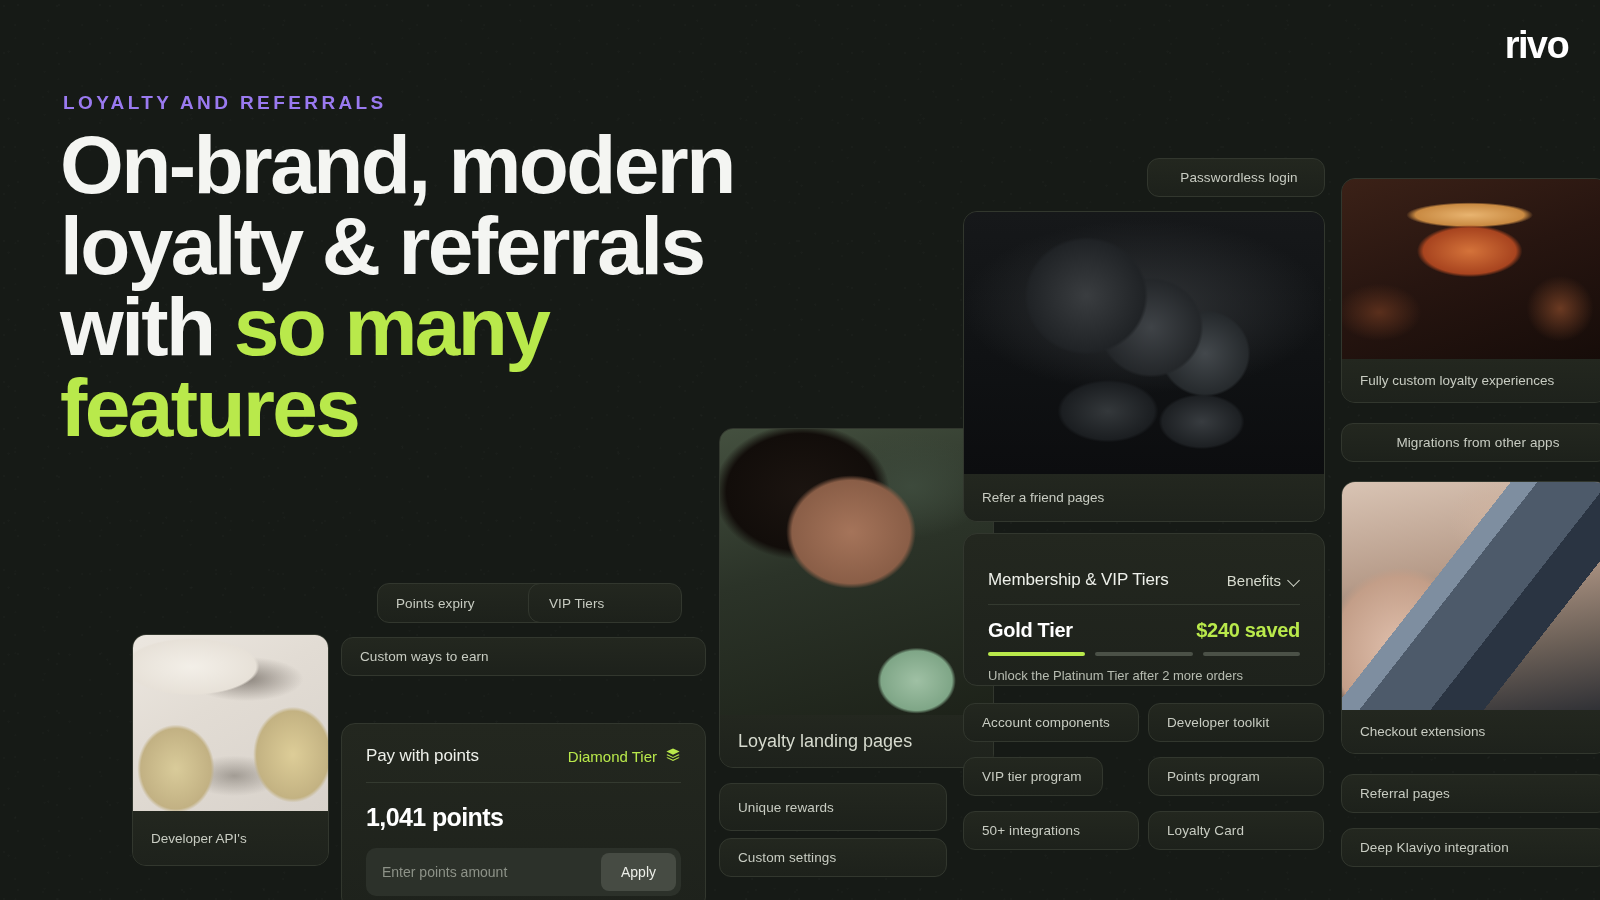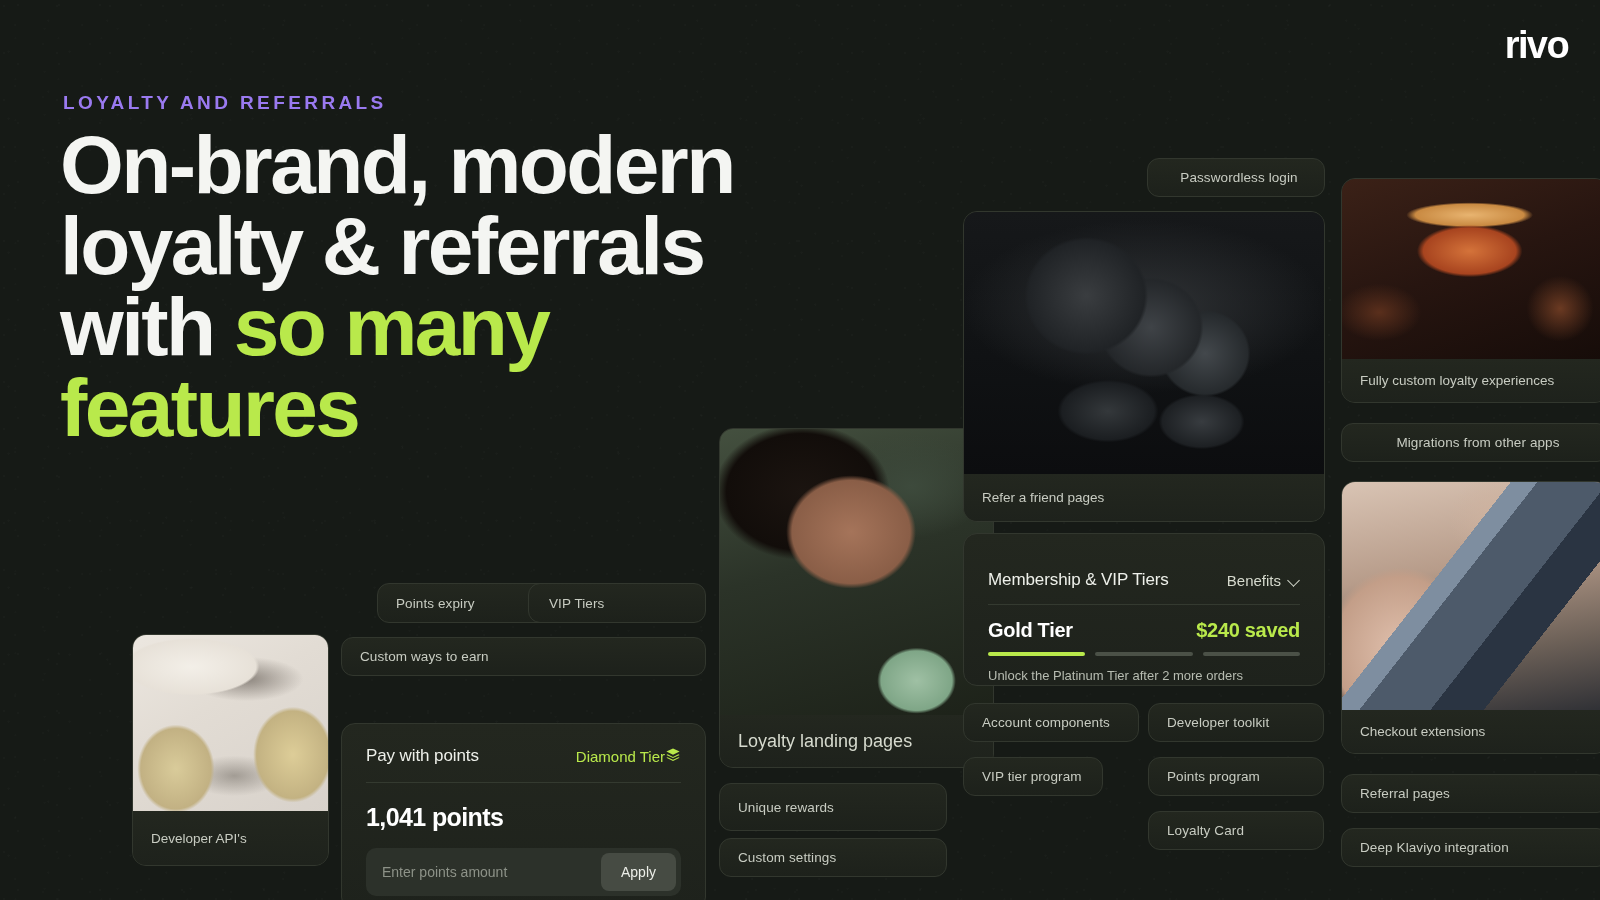--- a/index.html
+++ b/index.html
@@ -163,21 +163,21 @@
   }
 
   
   #pay-card { padding: 22px 24px 0 24px; }
   .pc-head {
     display: flex; align-items: center; justify-content: space-between;
     padding-bottom: 16px;
   }
   .pc-title { font-size: 17px; color: #eef0ea; letter-spacing: -.1px; }
   .pc-tier {
-    display: flex; align-items: center; 
+    display: flex; align-items: center; gap: 8px;
     font-size: 15px; color: #b9e94b; justify-content: space-between;
   }
   .pc-rule { height: 1px; background: #343a30; }
   .pc-amount {
     font-size: 25px; font-weight: 700; color: #fff;
     letter-spacing: -.6px;
     margin: 20px 0 16px 0;
   }
   .pc-input {
     background: #2c312a;
@@ -245,21 +245,21 @@
   <h1 id="headline"><span>On-brand, modern loyalty &amp; referrals with </span><span class="accent">so many features</span></h1>
 
   <div class="media-card" style="left:132px; top:634px; width:197px; height:232px;">
     <div class="photo">
         <div class="ph-capsules"></div>
       </div>
     <div class="caption" style="height:54px;">Developer API's</div>
   </div>
 
   <div class="pill" style="left:341px; top:583px; width:179px; height:40px;margin-left:36px;">Points expiry</div>
-  <div class="pill" style="left:528px; top:583px; width:178px; height:40px;padding-left:20px;">VIP Tiers</div>
+  <div class="pill" style="left:528px; top:583px; width:154px; height:40px;padding-left:20px;">VIP Tiers</div>
   <div class="pill" style="left:341px; top:637px; width:365px; height:39px;">Custom ways to earn</div>
 
   <div class="card" id="pay-card" style="left:341px; top:723px; width:365px; height:188px;">
     <div class="pc-head">
       <div class="pc-title">Pay with points</div>
       <div class="pc-tier">
         <span>Diamond Tier</span>
         <span>
           <svg width="16" height="16" viewBox="0 0 16 16" aria-hidden="true">
             <path d="M8 1.4 14.6 4.6 8 7.8 1.4 4.6 8 1.4z" fill="#b9e94b"></path>
@@ -313,20 +313,21 @@
       <span class="seg"></span>
       <span class="seg"></span>
     </div>
     <div class="vip-note">Unlock the Platinum Tier after 2 more orders</div>
   </div>
 
   <div class="pill" style="left:963px; top:703px; width:176px; height:39px;">Account components</div>
   <div class="pill" style="left:1148px; top:703px; width:176px; height:39px;">Developer toolkit</div>
   <div class="pill" style="left:963px; top:757px; width:140px; height:39px;">VIP tier program</div>
   <div class="pill" style="left:1148px; top:757px; width:176px; height:39px;">Points program</div>
+  <div class="pill" style="left:963px; top:811px; width:176px; height:39px;">50+ integrations</div>
   <div class="pill" style="left:1148px; top:811px; width:176px; height:39px;">Loyalty Card</div>
 
   <div class="media-card" style="left:1341px; top:178px; width:268px; height:225px;">
     <div class="photo">
         <div class="ph-cocktail"></div>
       </div>
     <div class="caption" style="height:43px;">Fully custom loyalty experiences</div>
   </div>
 
   <div class="pill center" style="left:1341px; top:423px; width:268px; height:39px;">Migrations from other apps</div>

